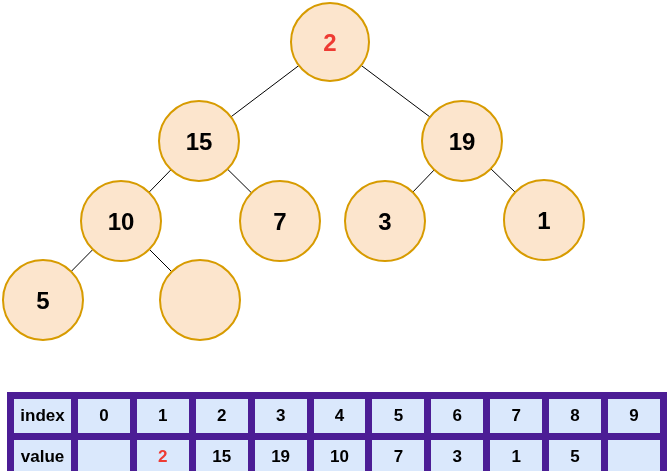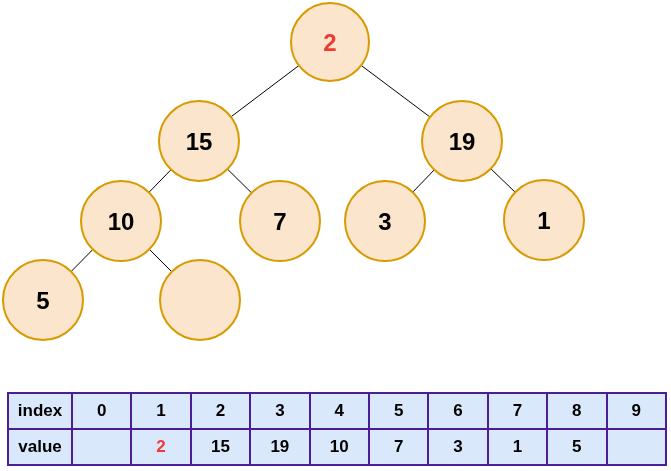--- a/index.html
+++ b/index.html
@@ -30,21 +30,21 @@
   .array-table {
     position: absolute;
     left: 7px;
     top: 392px;
     width: 660px;
     border-collapse: collapse;
     table-layout: fixed;
     border: 2px solid #7d9ec9;
   }
   .array-table td {
-    border: 2px solid #4c1d95;
+    border: 7px solid #4c1d95;
     background: #dae8fc;
     height: 34px;
     padding: 0;
     text-align: center;
     vertical-align: middle;
     font-weight: bold;
     font-size: 17px;
     color: #000000;
   }
   .array-table td.red { color: #ee3b33; }

